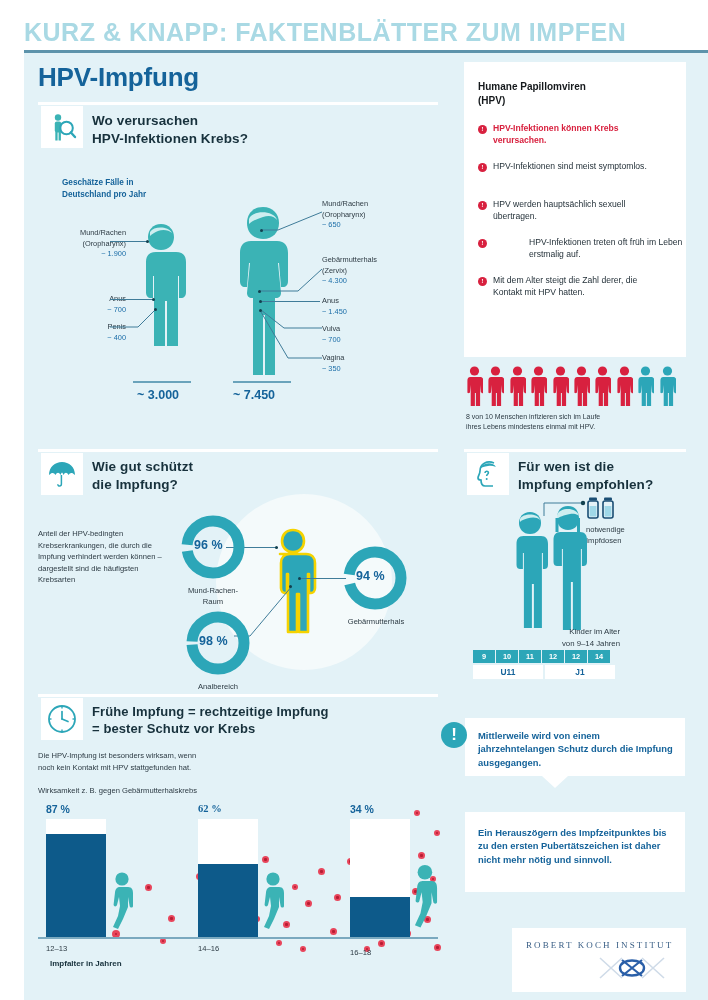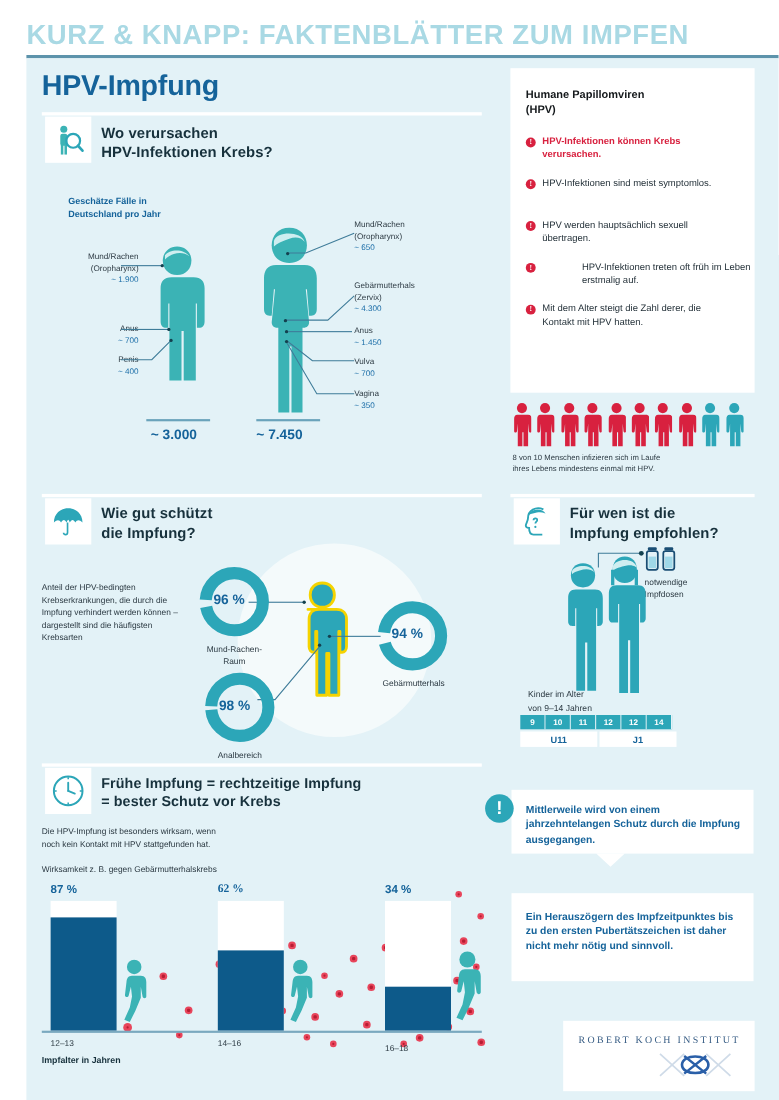--- a/index.html
+++ b/index.html
@@ -42,21 +42,21 @@
 
   .agecell{display:inline-block;width:23px;text-align:center;font-size:7.4px;font-weight:bold;color:#ffffff;
     line-height:13px;background:#2ca6b8;border-right:1px solid #e3f2f7;box-sizing:border-box;}
   .agebox{position:absolute;background:#ffffff;text-align:center;font-size:8.4px;font-weight:bold;color:#15639a;line-height:14px;}
 
   .barval{position:absolute;font-size:10.5px;font-weight:bold;color:#15639a;}
   .barout{position:absolute;background:#ffffff;}
   .barin{position:absolute;background:#0d5a8a;}
   .axis{position:absolute;height:1.5px;background:#7aa9bf;}
   .axlbl{position:absolute;font-size:7.6px;color:#2c3a43;}
-  .axtitle{position:absolute;font-size:8px;font-weight:bold;color:#17313c;}
+  .axtitle{position:absolute;font-size:8px;font-weight:bold;color:#17313c;margin-left:12px;}
   .virus{position:absolute;border-radius:50%;background:#e8455b;}
   .virus i{position:absolute;left:50%;top:50%;width:2.2px;height:2.2px;margin:-1.1px;border-radius:50%;background:#b81d33;}
 
   .callout{position:absolute;background:#ffffff;}
   .callout-txt{position:absolute;font-size:9.4px;font-weight:bold;color:#15639a;line-height:1.42;}
   .excl{position:absolute;width:26px;height:26px;border-radius:50%;background:#2ca6b8;color:#fff;
     font-size:17px;font-weight:bold;text-align:center;line-height:26px;font-family:"Liberation Sans",sans-serif;}
   .notch{position:absolute;width:0;height:0;border-left:13px solid transparent;border-right:13px solid transparent;border-top:12px solid #ffffff;}
 
   .rki{position:absolute;background:#ffffff;}
@@ -325,21 +325,21 @@
     <path d="M11 9 C14 3 29 3 31 10 C28 7 23 7 18 8.6 C15 9.4 12.5 10.5 11 12 Z" fill="#cfeef0"></path>
     <path d="M10 26 h22 c5 0 7 3 7 8 v21 c0 3-2 4-3.5 4 h-1.6 v-16 h-1 v75 h-8 v-44 h-2 v44 h-8 v-75 h-1 v16 H11 c-1.5 0-3.5-1-3.5-4 V34 c0-5 2-8 7-8 Z" fill="#2ca6b8"></path>
   </svg>
   <svg style="position:absolute;left:546px;top:504px;" width="44" height="126" viewBox="0 0 44 126">
     <path d="M22 2 C15 2 11 7 11 14 C11 21 15 26 22 26 C29 26 33 21 33 14 C33 7 29 2 22 2 Z" fill="#2ca6b8"></path>
     <path d="M11 11 C14 3 31 3 33 12 C33 12 30 9 24 10 C18 11 13 13 11 15 Z" fill="#cfeef0"></path>
     <path d="M9.5 14 h3 v14 h-3 Z M31 14 h3 v14 h-3 Z" fill="#2ca6b8"></path>
     <path d="M10 28 h24 c5 0 7 3 7 8 v22 c0 3-2 4-3.5 4 h-1.6 v-17 h-1 v81 h-8 v-48 h-2 v48 h-8 v-81 h-1 v17 H11 c-1.5 0-3.5-1-3.5-4 V36 c0-5 2-8 7-8 Z" fill="#2ca6b8"></path>
   </svg>
 
-  <div class="cap" style="left:480px;top:626px;width:140px;text-align:left;font-size:7.8px;">
+  <div class="cap" style="left:480px;top:626px;width:140px;text-align:right;font-size:7.8px;">
     <span>Kinder im Alter</span><br>
     <span>von 9–14 Jahren</span>
   </div>
 
   <div id="age-row" style="position:absolute;left:473px;top:650px;font-size:0;"><span class="agecell">9</span><span class="agecell">10</span><span class="agecell">11</span><span class="agecell">12</span><span class="agecell">12</span><span class="agecell">14</span></div>
   <div class="agebox" style="left:473px;top:665px;width:70px;">U11</div>
   <div class="agebox" style="left:545px;top:665px;width:70px;">J1</div>
 
   <div class="sect-rule" style="left:38px;top:694px;width:400px;"></div>
   <div class="sect-icon" style="left:41px;top:698px;">

